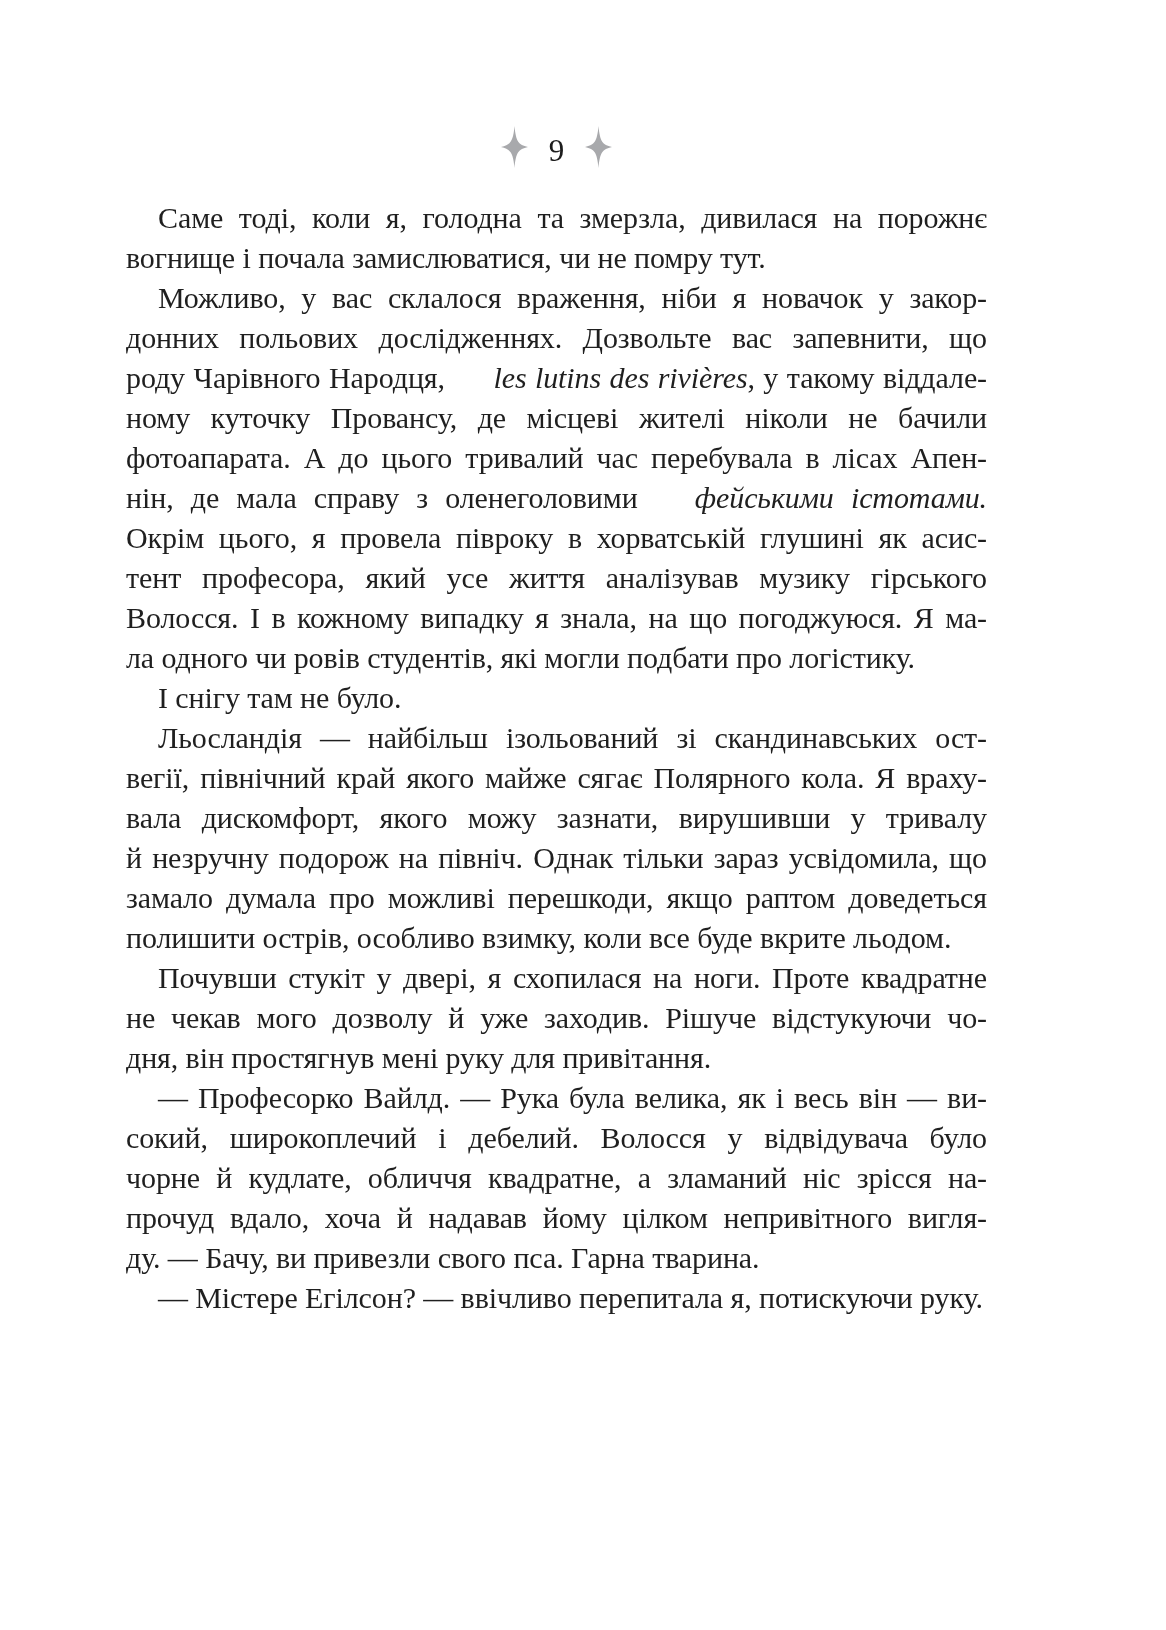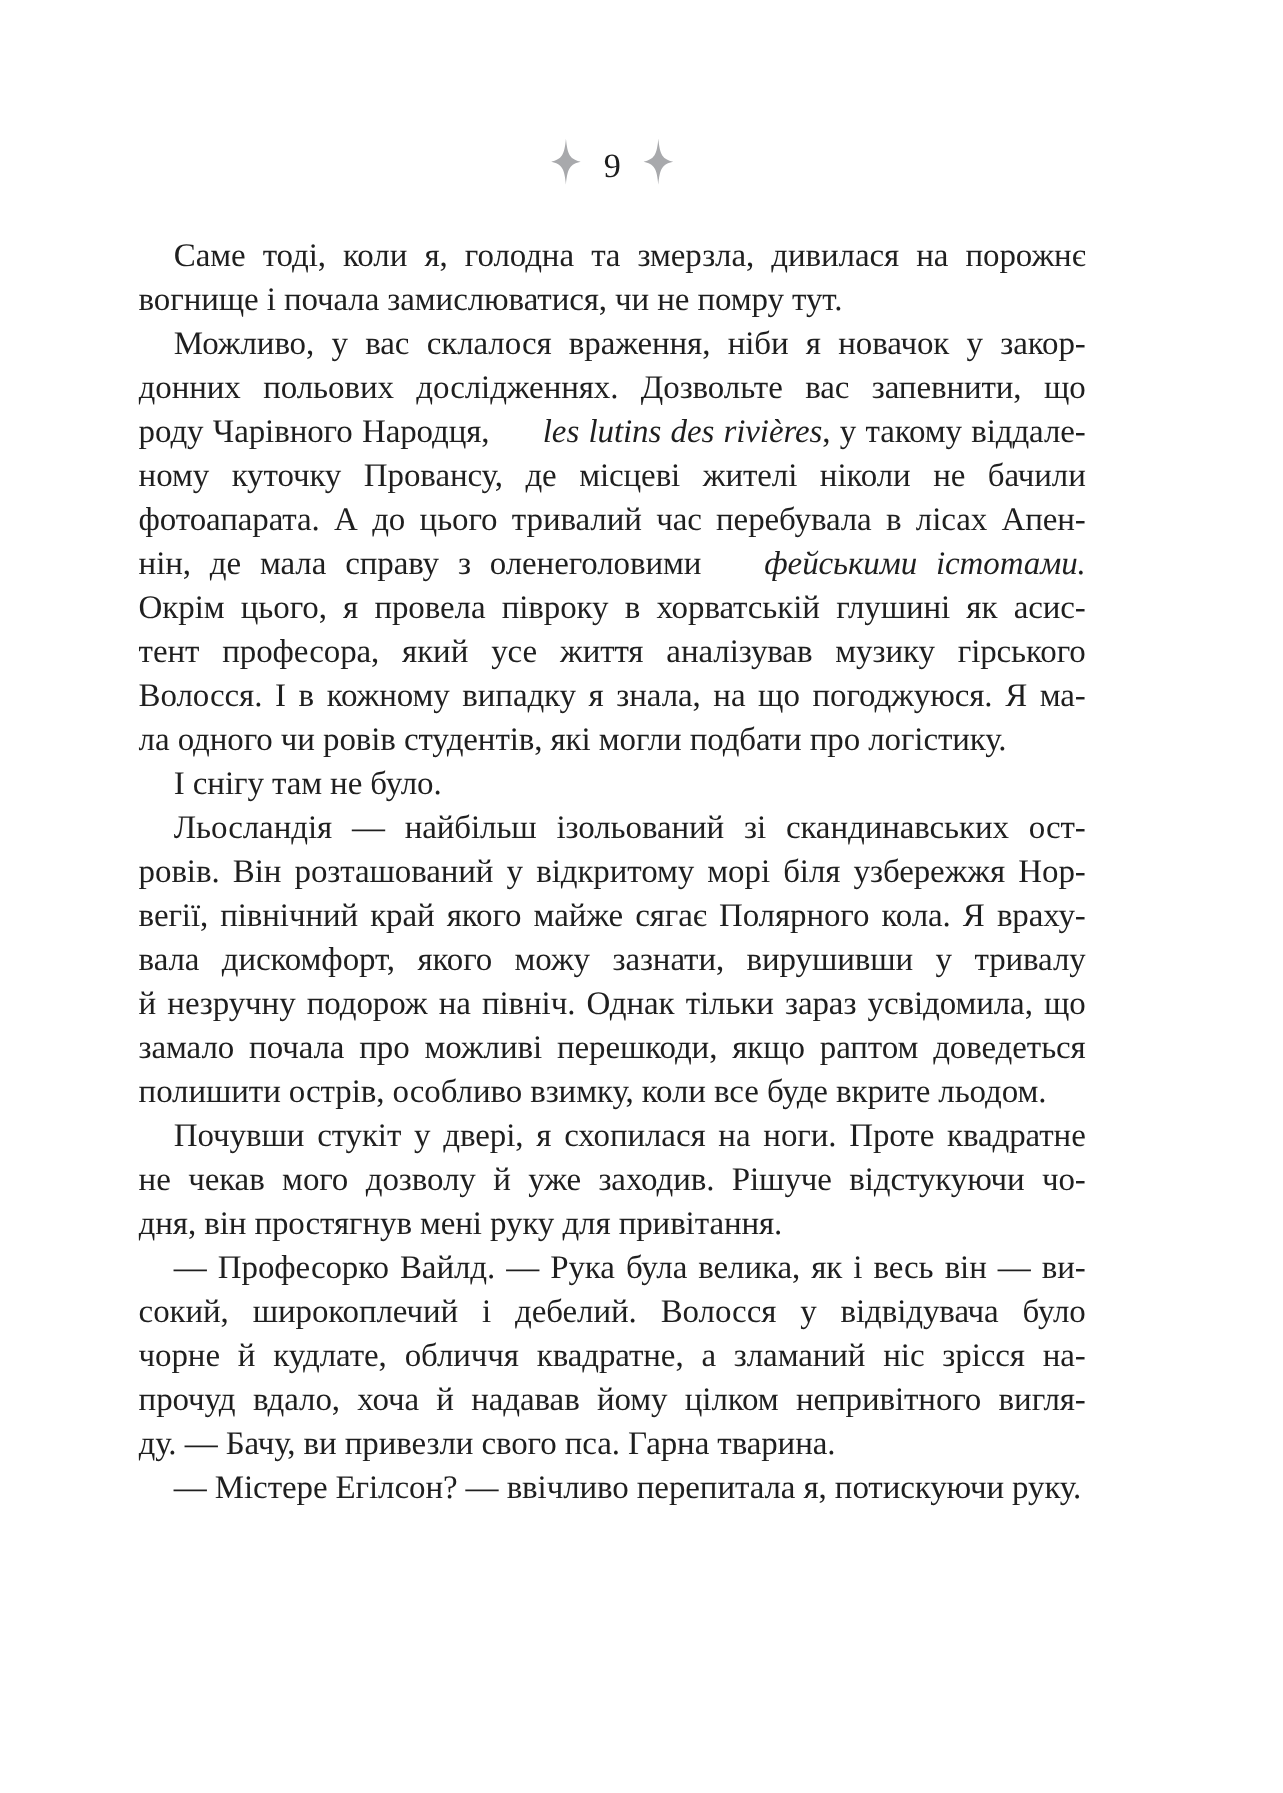--- a/index.html
+++ b/index.html
@@ -33,21 +33,21 @@
     color: #1d1d1d;
     padding-top: 6px;
     font-feature-settings: "onum" 1;
   }
   .sparkle {
     display: block;
   }
   .text-block {
     position: absolute;
     left: 126px;
-    top: 213px;
+    top: 198px;
     width: 861px;
     font-size: 30px;
     letter-spacing: -0.1px;
   }
   .para {
     margin: 0;
     padding: 0;
   }
   .line {
     height: 40px;
@@ -106,25 +106,24 @@
       <div class="line jst">Волосся. І в кожному випадку я знала, на що погоджуюся. Я ма-</div>
       <div class="line pl">ла одного чи ровів студентів, які могли подбати про логістику.</div>
     </div>
 
     <div class="para">
       <div class="line pl indent">І снігу там не було.</div>
     </div>
 
     <div class="para">
       <div class="line jst indent">Льосландія — найбільш ізольований зі скандинавських ост-</div>
-      <div class="line jst">ровів. Він розташований у відкритому морі біля узбережжя Нор-</div>
       <div class="line jst">вегії, північний край якого майже сягає Полярного кола. Я враху-</div>
       <div class="line jst">вала дискомфорт, якого можу зазнати, вирушивши у тривалу</div>
       <div class="line jst">й незручну подорож на північ. Однак тільки зараз усвідомила, що</div>
-      <div class="line jst">замало почала про можливі перешкоди, якщо раптом доведеться</div>
+      <div class="line jst">замало думала про можливі перешкоди, якщо раптом доведеться</div>
       <div class="line pl">полишити острів, особливо взимку, коли все буде вкрите льодом.</div>
     </div>
 
     <div class="para">
       <div class="line jst indent">Почувши стукіт у двері, я схопилася на ноги. Проте квадратне</div>
       <div class="line jst">не чекав мого дозволу й уже заходив. Рішуче відстукуючи чо-</div>
       <div class="line pl">дня, він простягнув мені руку для привітання.</div>
     </div>
 
     <div class="para">

